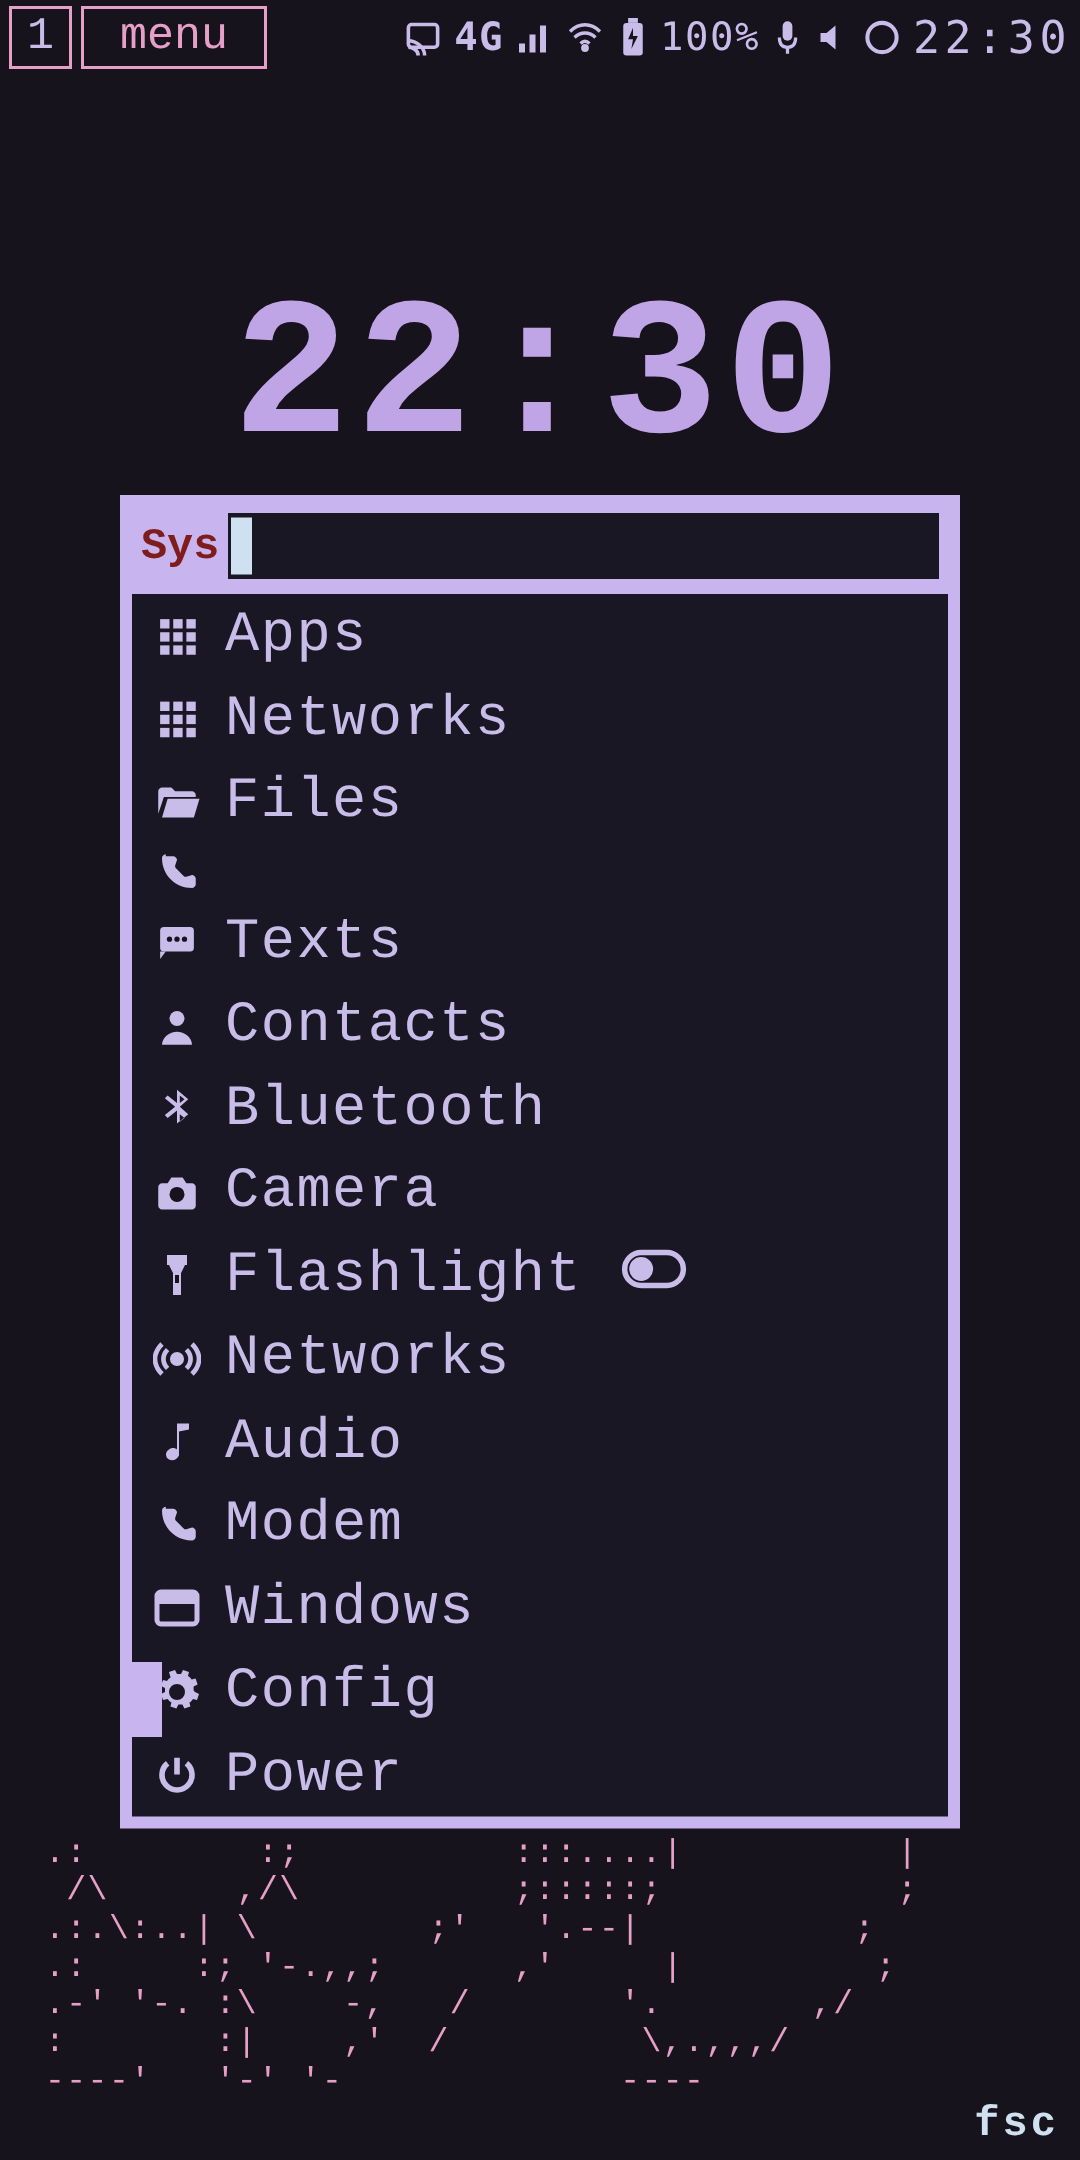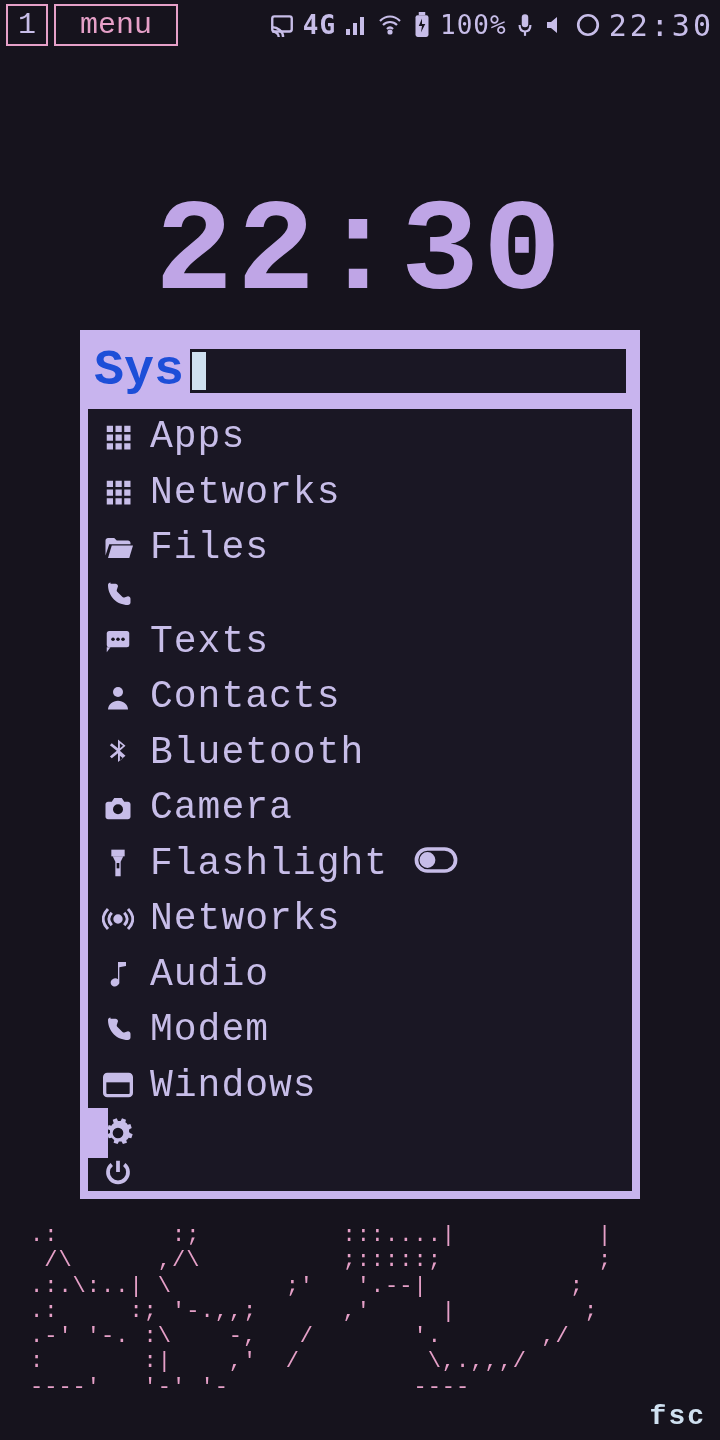--- a/index.html
+++ b/index.html
@@ -56,22 +56,22 @@
     background: #c8b4ee;
     padding: 8px;
   }
   .launcher-head {
     display: flex;
     align-items: center;
     gap: 6px;
     padding: 4px 6px 10px 6px;
   }
   .launcher-label {
-    color: #1d4ed8;
-    font-size: 50px;
+    color: #7f1d1d;
+    font-size: 29px;
     font-weight: bold;
   }
   .input-wrap {
     flex: 1;
     background: #1a1724;
     height: 44px;
     display: flex;
     align-items: center;
   }
   .caret {
@@ -340,28 +340,30 @@
           </svg>
         </span>
         <span class="mi-label">Windows</span>
       </div>
       <div class="menu-item">
         <span class="mi-icon" style="color:#c7bde8">
           <svg width="32" height="32" viewBox="0 0 24 24" fill="currentColor">
             <path d="M12 8a4 4 0 100 8 4 4 0 000-8zm9 4l2 1-1 3-2-.5c-.5.8-1 1.4-1.8 1.8l.5 2-3 1-1-2h-2l-1 2-3-1 .5-2c-.8-.5-1.4-1-1.8-1.8L5 16l-1-3 2-1v-2l-2-1 1-3 2 .5c.5-.8 1-1.4 1.8-1.8L8 2l3-1 1 2h2l1-2 3 1-.5 2c.8.5 1.4 1 1.8 1.8l2-.5 1 3-2 1v2z"></path>
           </svg>
         </span>
+        <span class="mi-label">Config</span>
       </div>
       <div class="menu-item">
         <span class="mi-icon" style="color:#c7bde8">
           <svg width="30" height="30" viewBox="0 0 24 24" fill="none" stroke="currentColor" stroke-width="3">
             <line x1="12" y1="3" x2="12" y2="12"></line>
             <path d="M7 6a8 8 0 1010 0"></path>
           </svg>
         </span>
+        <span class="mi-label">Power</span>
       </div>
     </div>
 </div>
 <div class="sidebar-accent"></div>
 
 <pre class="ascii-art">.:        :;          :::....|          |
  /\      ,/\          ;:::::;           ;
 .:.\:..| \        ;'   '.--|          ;
 .:     :; '-.,,;      ,'     |         ;
 .-' '-. :\    -,   /       '.       ,/

